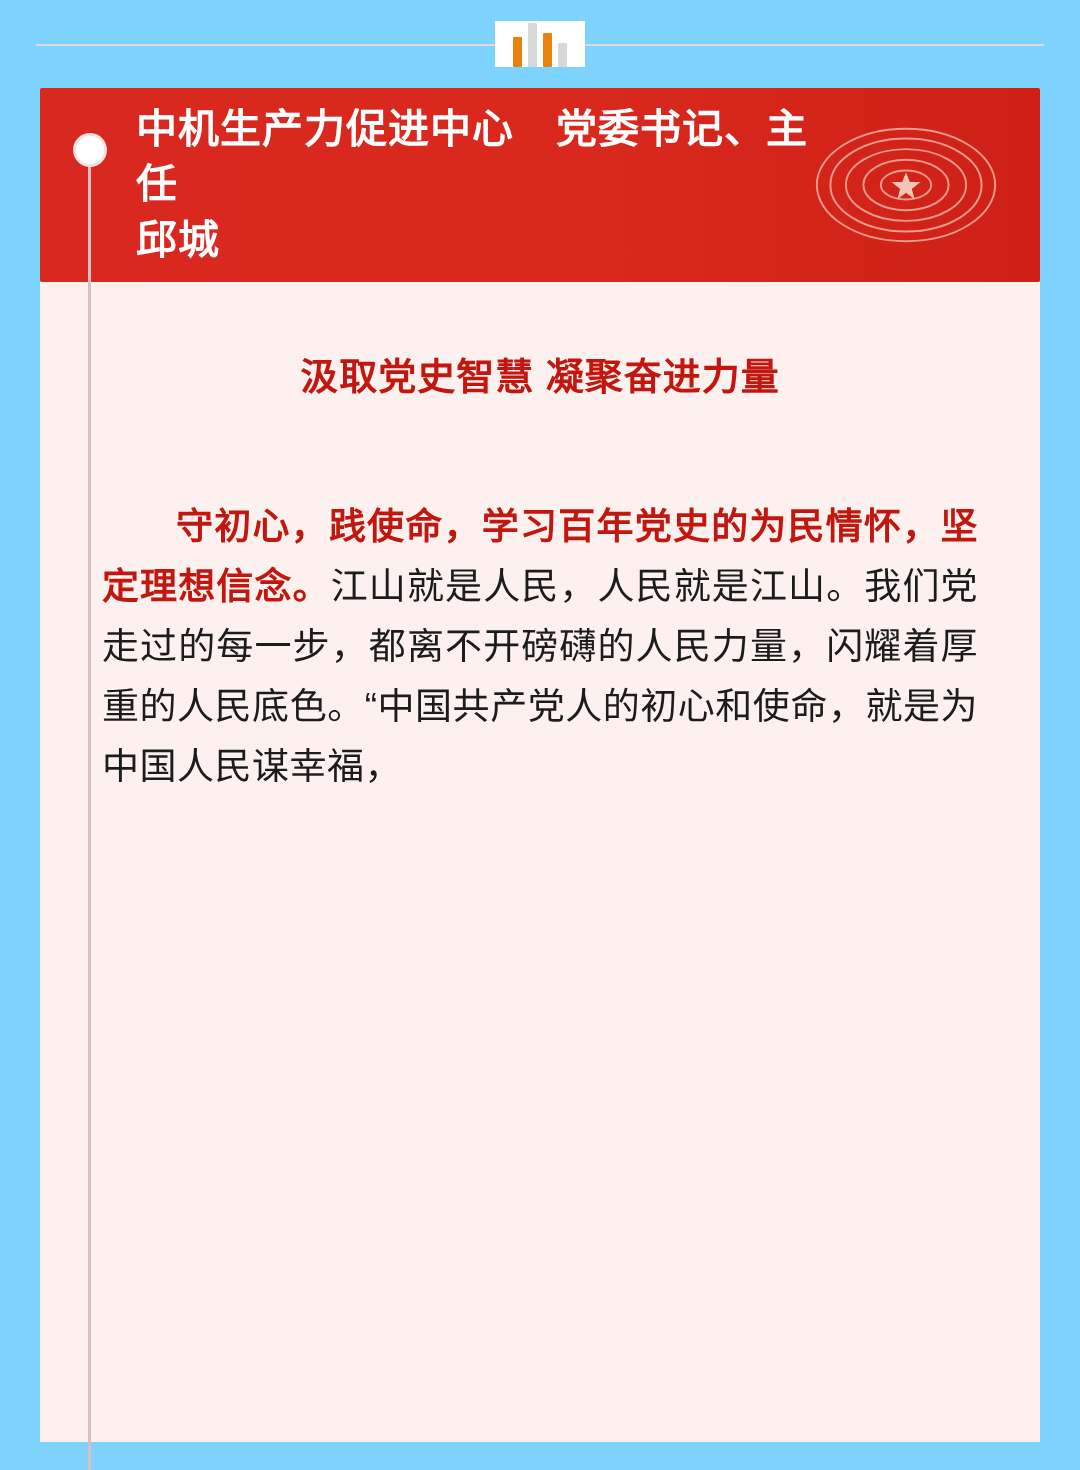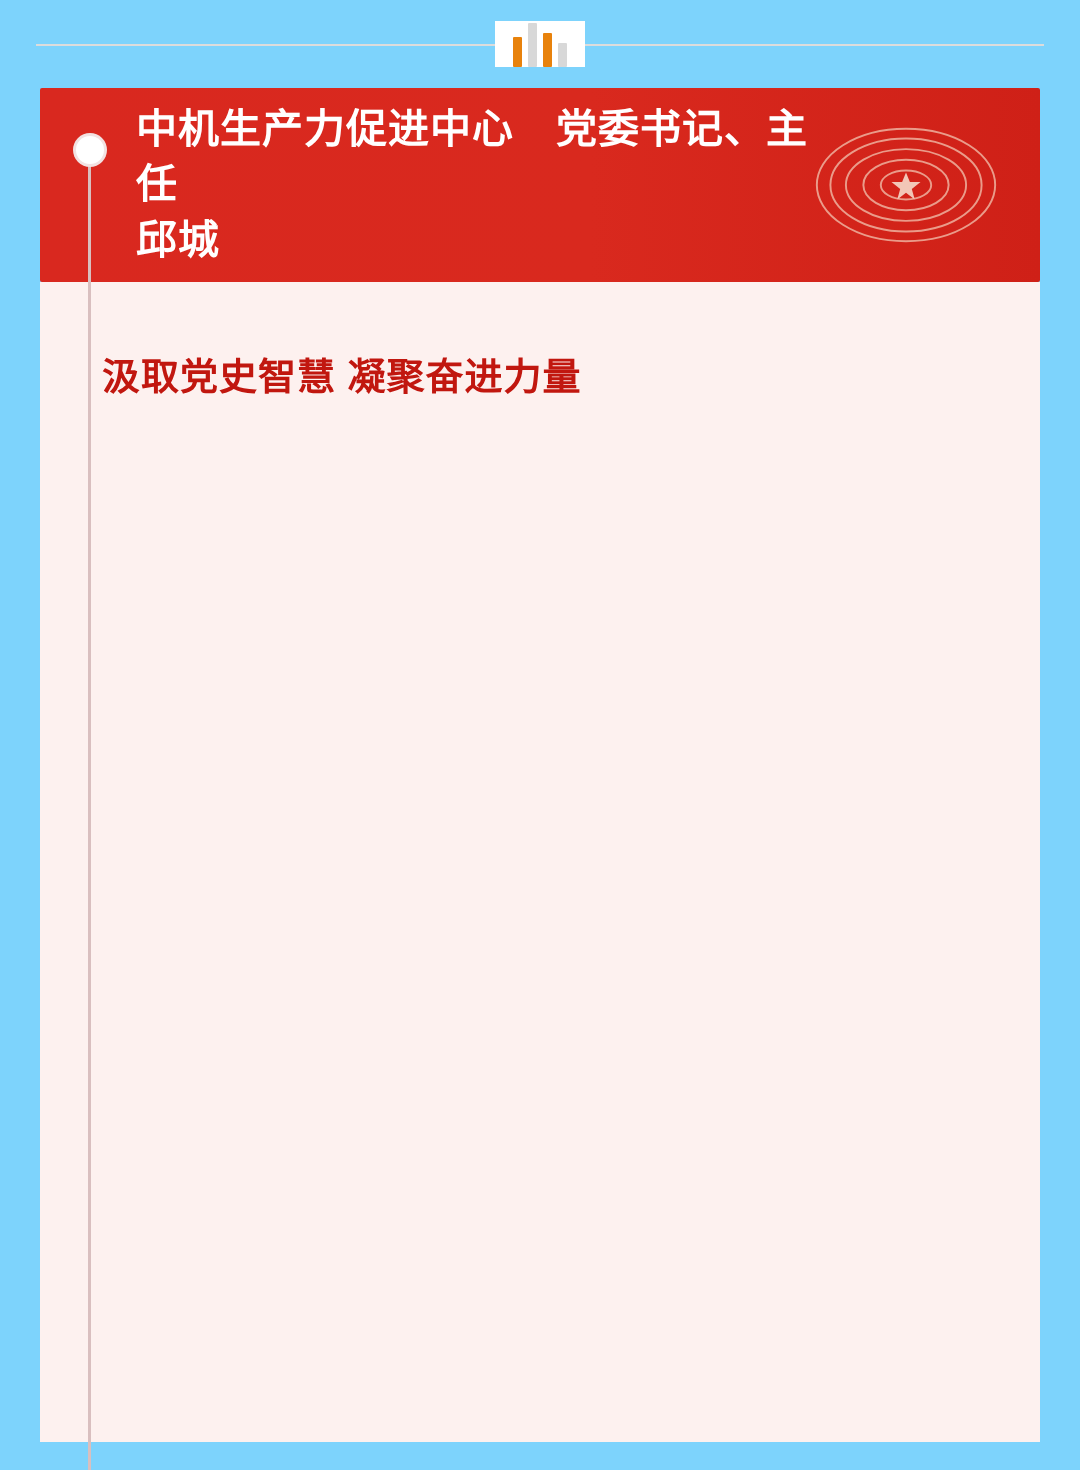--- a/index.html
+++ b/index.html
@@ -109,21 +109,21 @@
   
   .card {
     position: relative;
     margin: 0 40px;
     background: #fdf1ef;
     padding: 58px 62px 30px 62px;
     min-height: 1160px;
     box-sizing: border-box;
   }
   .article-title {
-    text-align: left;
+    text-align: center;
     color: #c1170f;
     font-size: 38px;
     font-weight: bold;
     letter-spacing: 1px;
     margin: 6px 0 96px 0;
   }
   .para {
     color: #1c1c1c;
     font-size: 37px;
     line-height: 1.62;
@@ -173,15 +173,16 @@
       </svg>
     </div>
     <div class="pin-dot"></div>
     <div class="pin-line"></div>
   </div>
 
   <div class="card">
     <div class="article-title">汲取党史智慧 凝聚奋进力量</div>
 
 
+    <p class="para"><span class="hl">守初心，践使命，学习百年党史的为民情怀，坚定理想信念。</span><span>江山就是人民，人民就是江山。我们党走过的每一步，都离不开磅礴的人民力量，闪耀着厚重的人民底色。“中国共产党人的初心和使命，就是为中国人民谋幸福，</span></p>
   </div>
 
 </div>
 
 </body></html>

